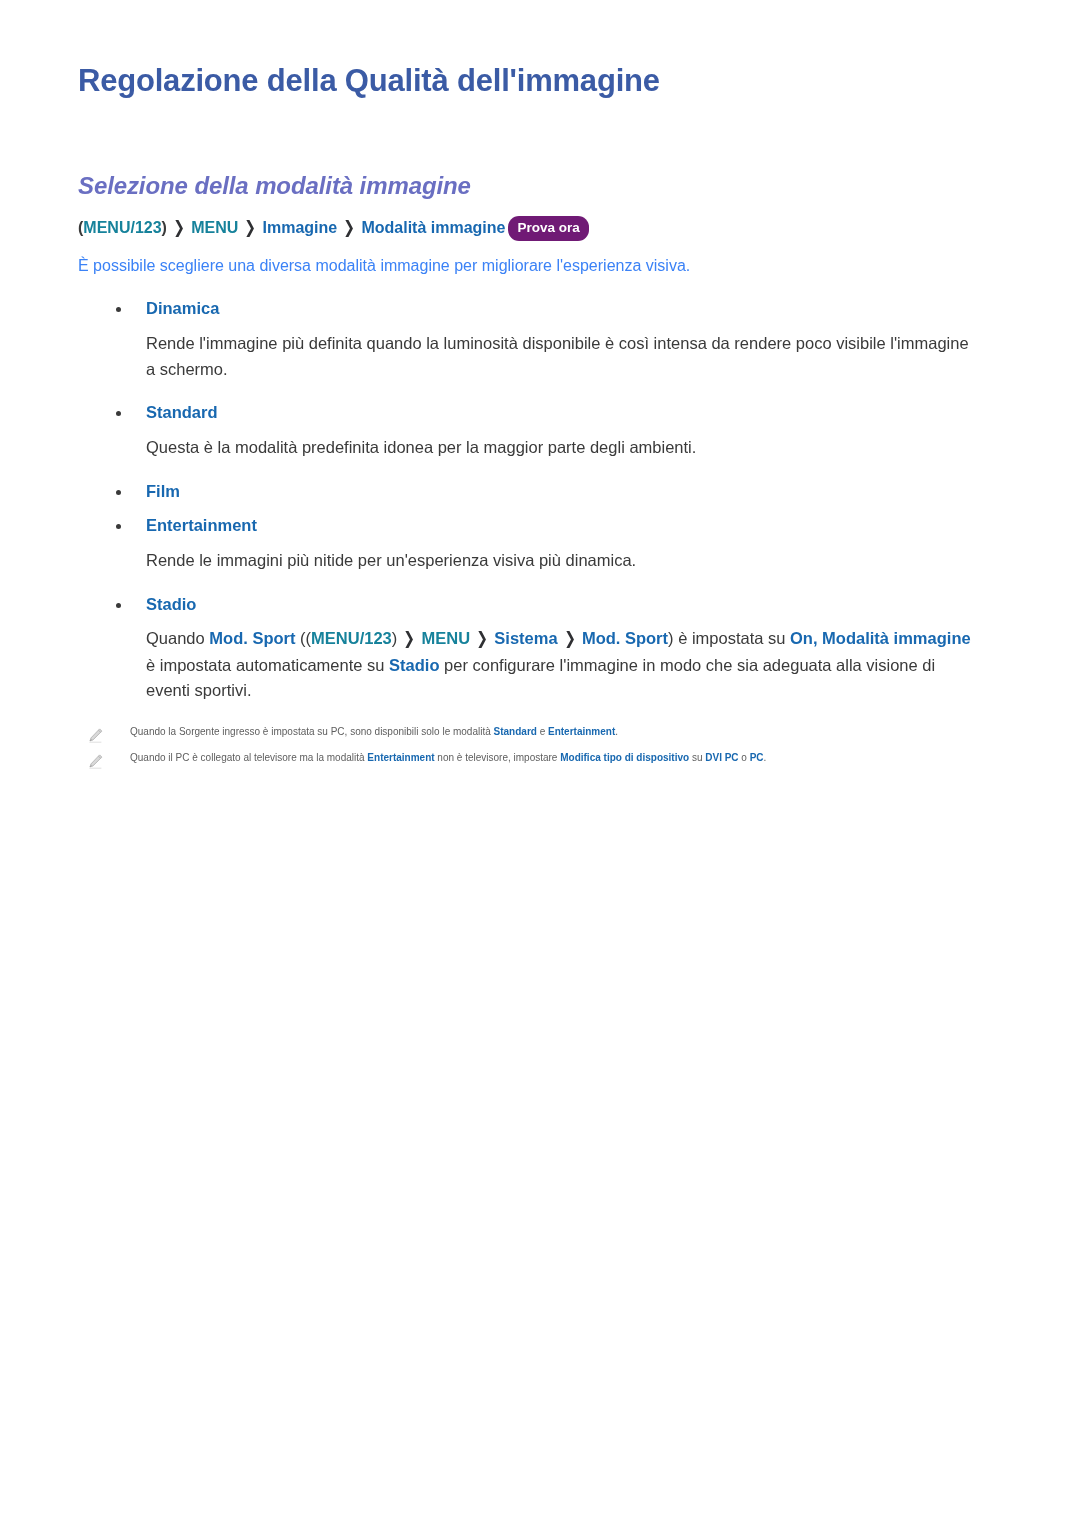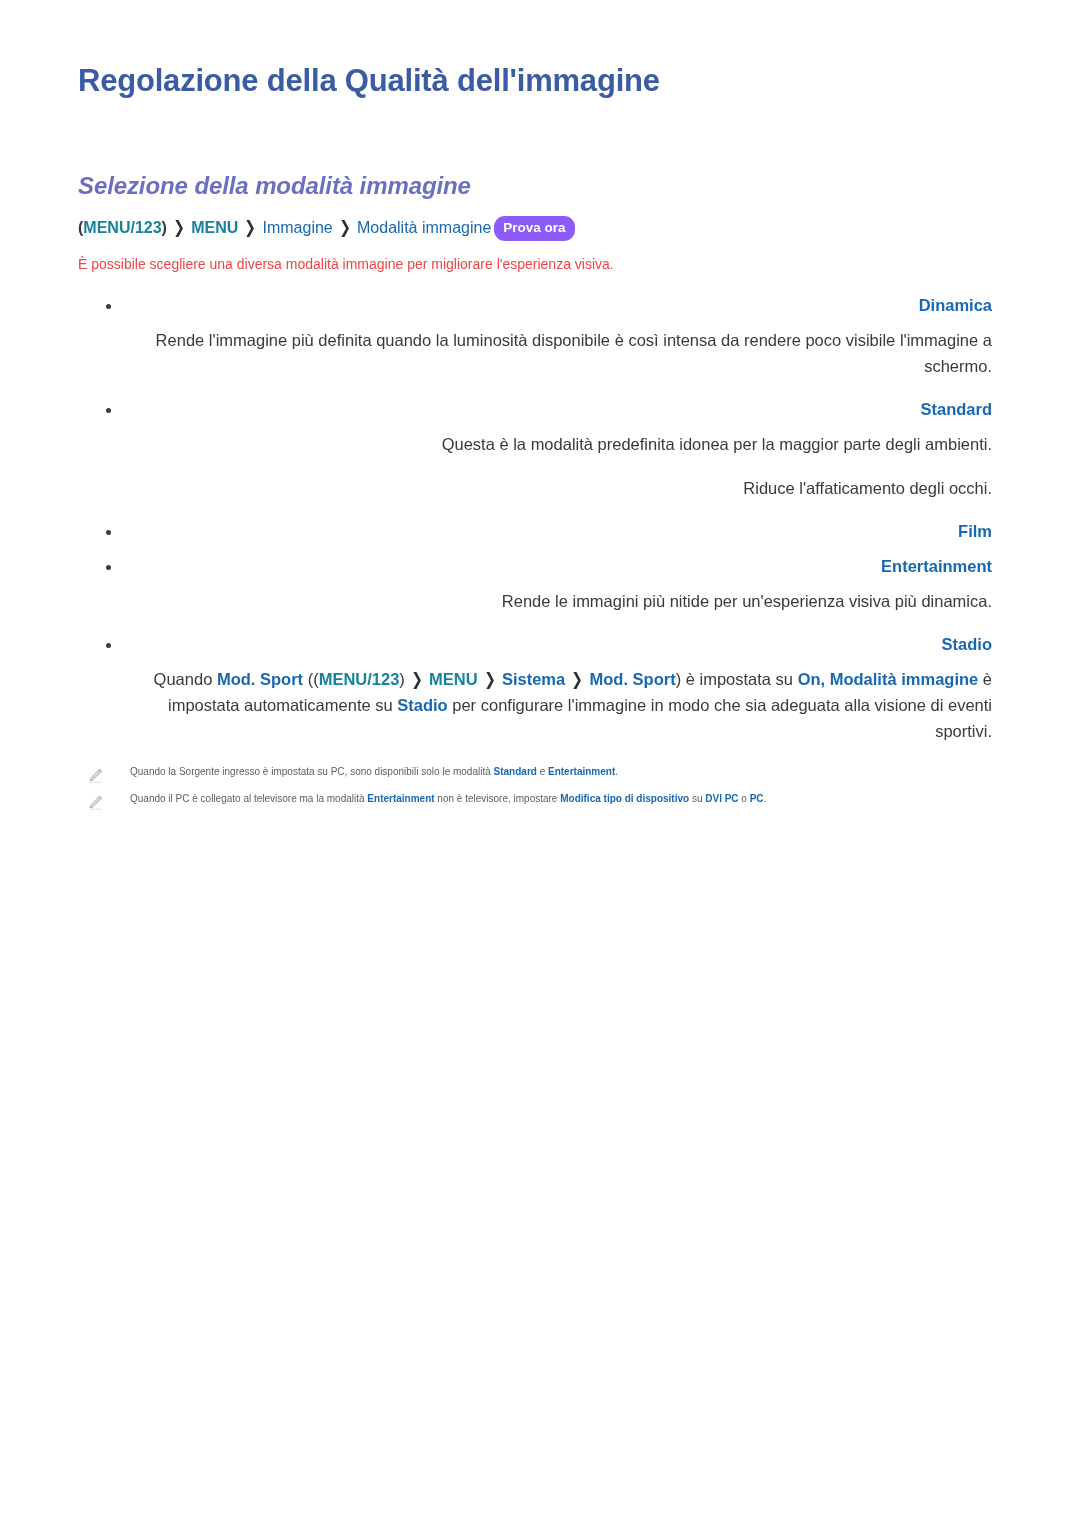--- a/index.html
+++ b/index.html
@@ -46,53 +46,53 @@
   .breadcrumb {
     font-size: 16px;
     font-weight: bold;
     color: #3a3a3a;
     line-height: 1.5;
     margin: 0 0 13px 0;
     display: block;
   }
   .bc-paren { color: #3a3a3a; font-weight: bold; }
   .bc-teal  { color: #16829b; font-weight: bold; }
-  .bc-blue  { color: #1868b0; font-weight: normal; text-align: center; }
+  .bc-blue  { color: #1868b0; font-weight: bold; text-align: center; }
   .bc-sep {
     color: #2f3033;
     font-weight: bold;
     font-size: 17px;
     padding: 0 5px;
     display: inline-block;
     transform: scaleX(0.82);
   }
   .pill {
     display: inline-block;
-    background: #8b5cf6;
+    background: #701a75;
     color: #ffffff;
     font-size: 13.5px;
     font-weight: bold;
     line-height: 1;
     padding: 5px 9px 6px 9px;
     border-radius: 11px;
     vertical-align: 1px;
     margin-left: 3px;
     white-space: nowrap;
   }
 
   
   .intro {
-    font-size: 14px;
+    font-size: 16px;
     line-height: 1.55;
-    color: #ef4444;
+    color: #3b82f6;
     margin: 0 0 18px 0;
   }
 
   
-  .mode-list { margin: 6px; padding: 0; list-style: none; text-align: right; }
+  .mode-list { margin: 16px; padding: 0; list-style: none; }
   .mode-item { margin: 0 0 2px 0; }
   .mode-head {
     position: relative;
     padding-left: 52px;
     font-size: 16.5px;
     font-weight: bold;
     color: #1868b0;
     line-height: 1.5;
     margin: 0 0 10px 0;
   }
@@ -168,21 +168,20 @@
 
     <li class="mode-item">
       <div class="mode-head">
         <span class="dot"></span>
         <span>Standard</span>
       </div>
       <p class="mode-desc">Questa è la modalità predefinita idonea per la maggior parte degli ambienti.</p>
     </li>
 
     <li class="mode-item">
-      <p class="mode-desc">Riduce l'affaticamento degli occhi.</p>
     </li>
 
     <li class="mode-item">
       <div class="mode-head">
         <span class="dot"></span>
         <span>Film</span>
       </div>
     </li>
 
     <li class="mode-item">

